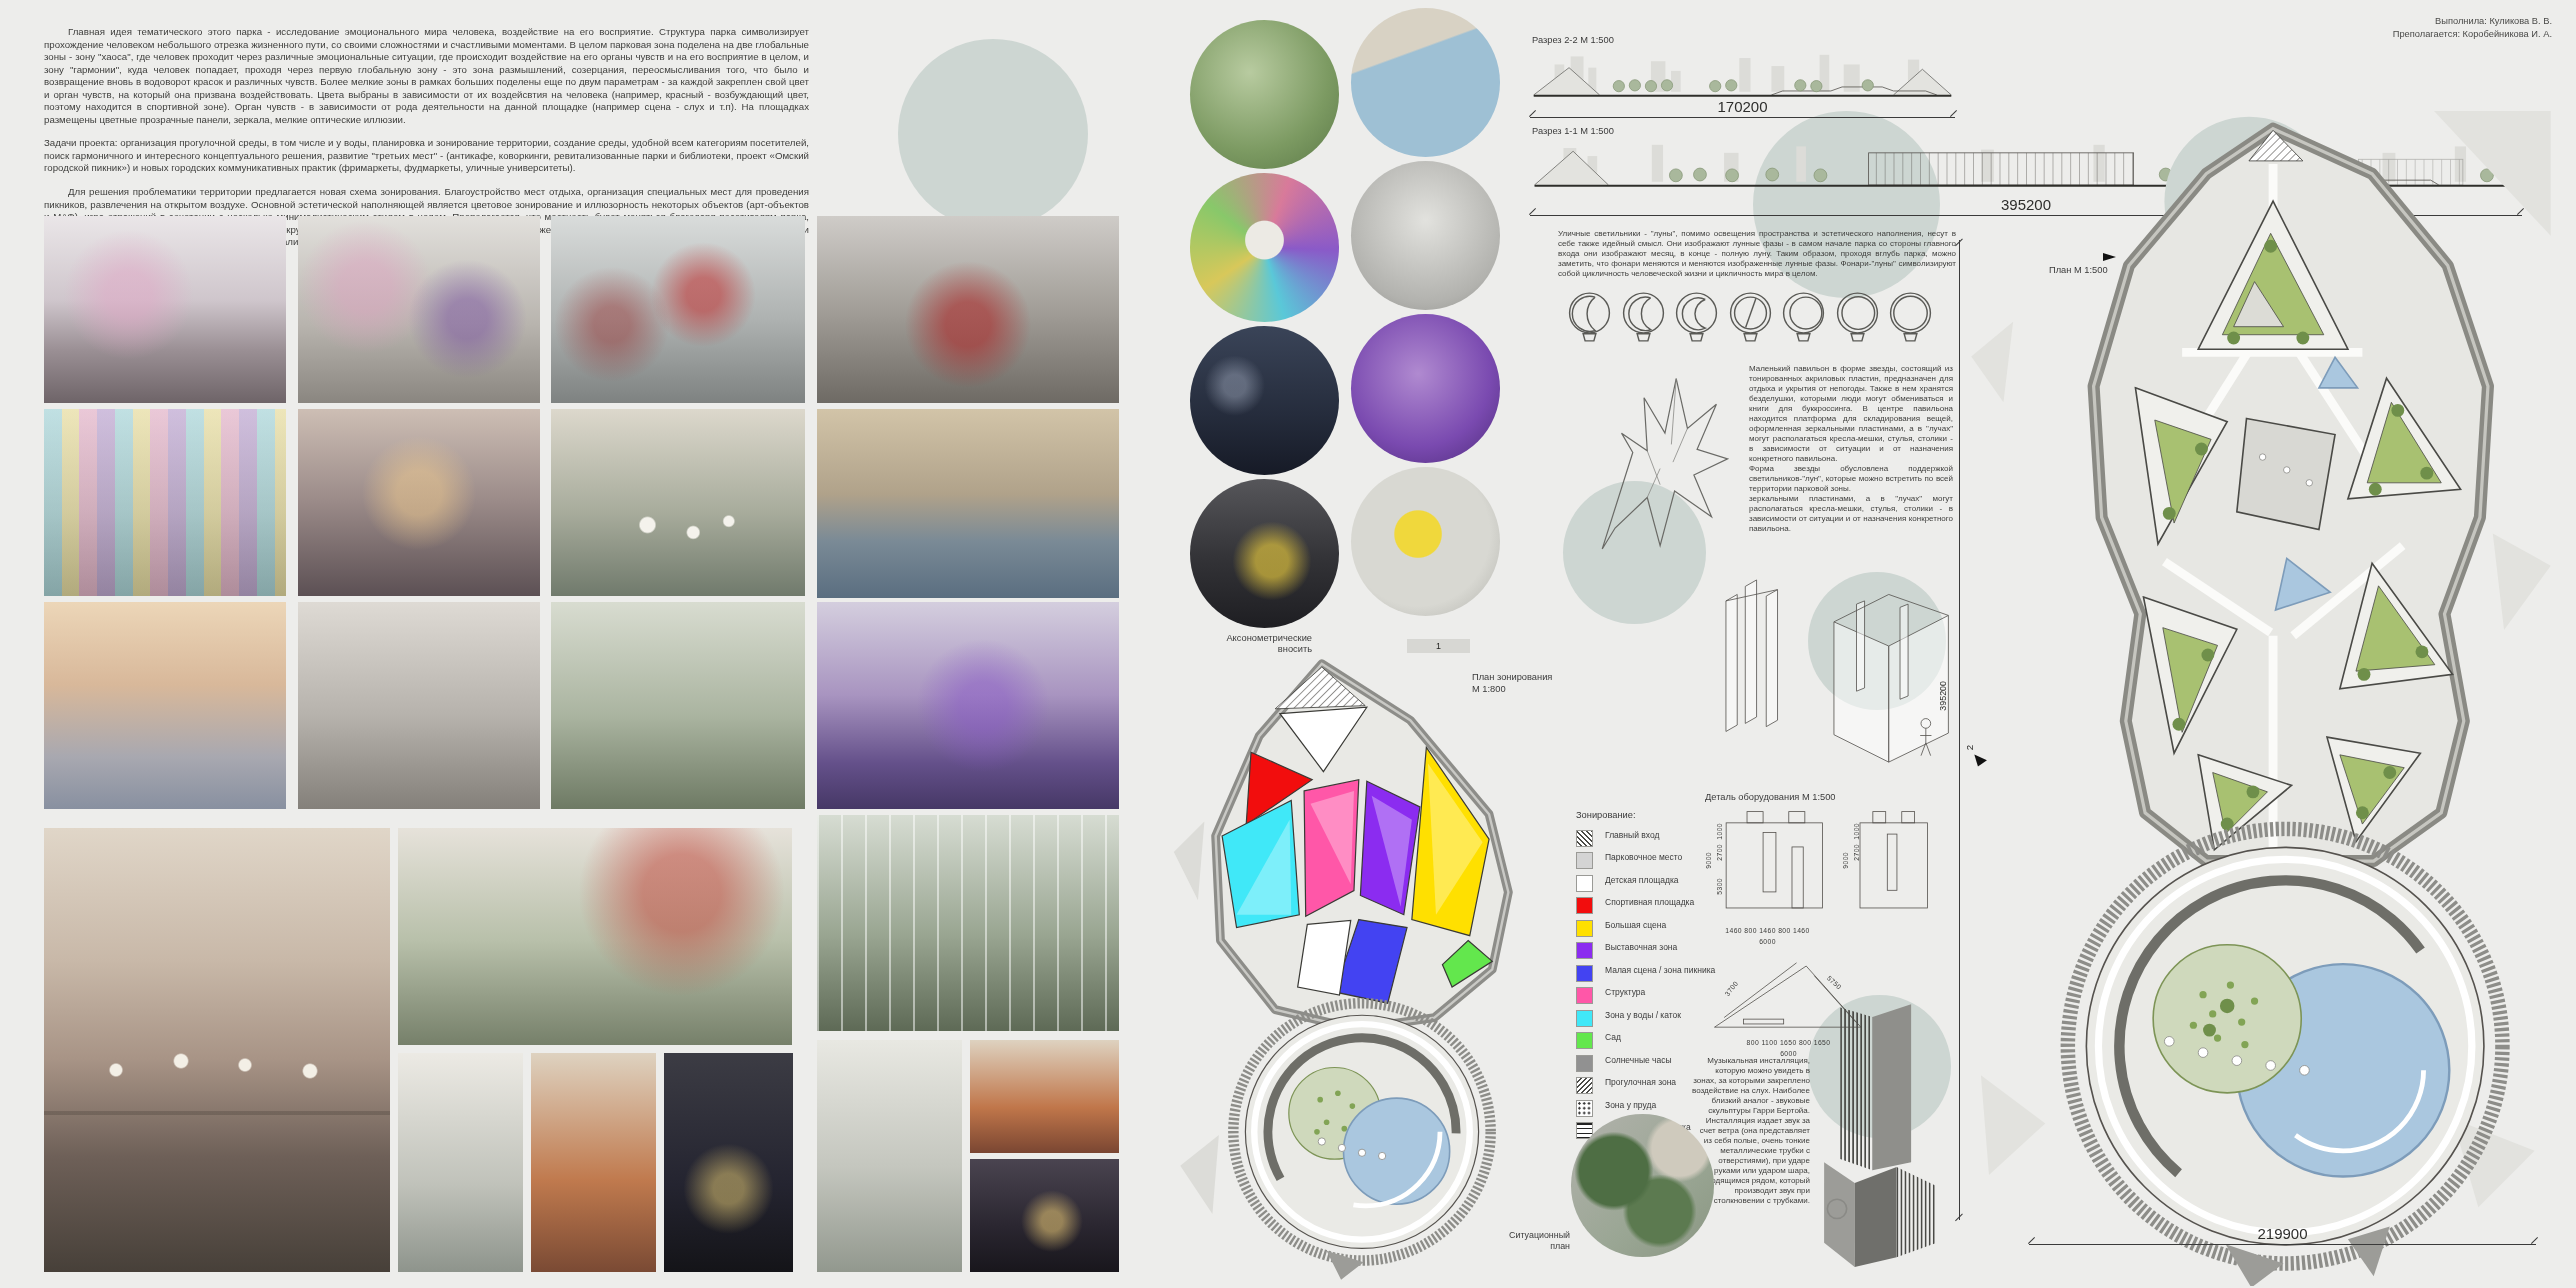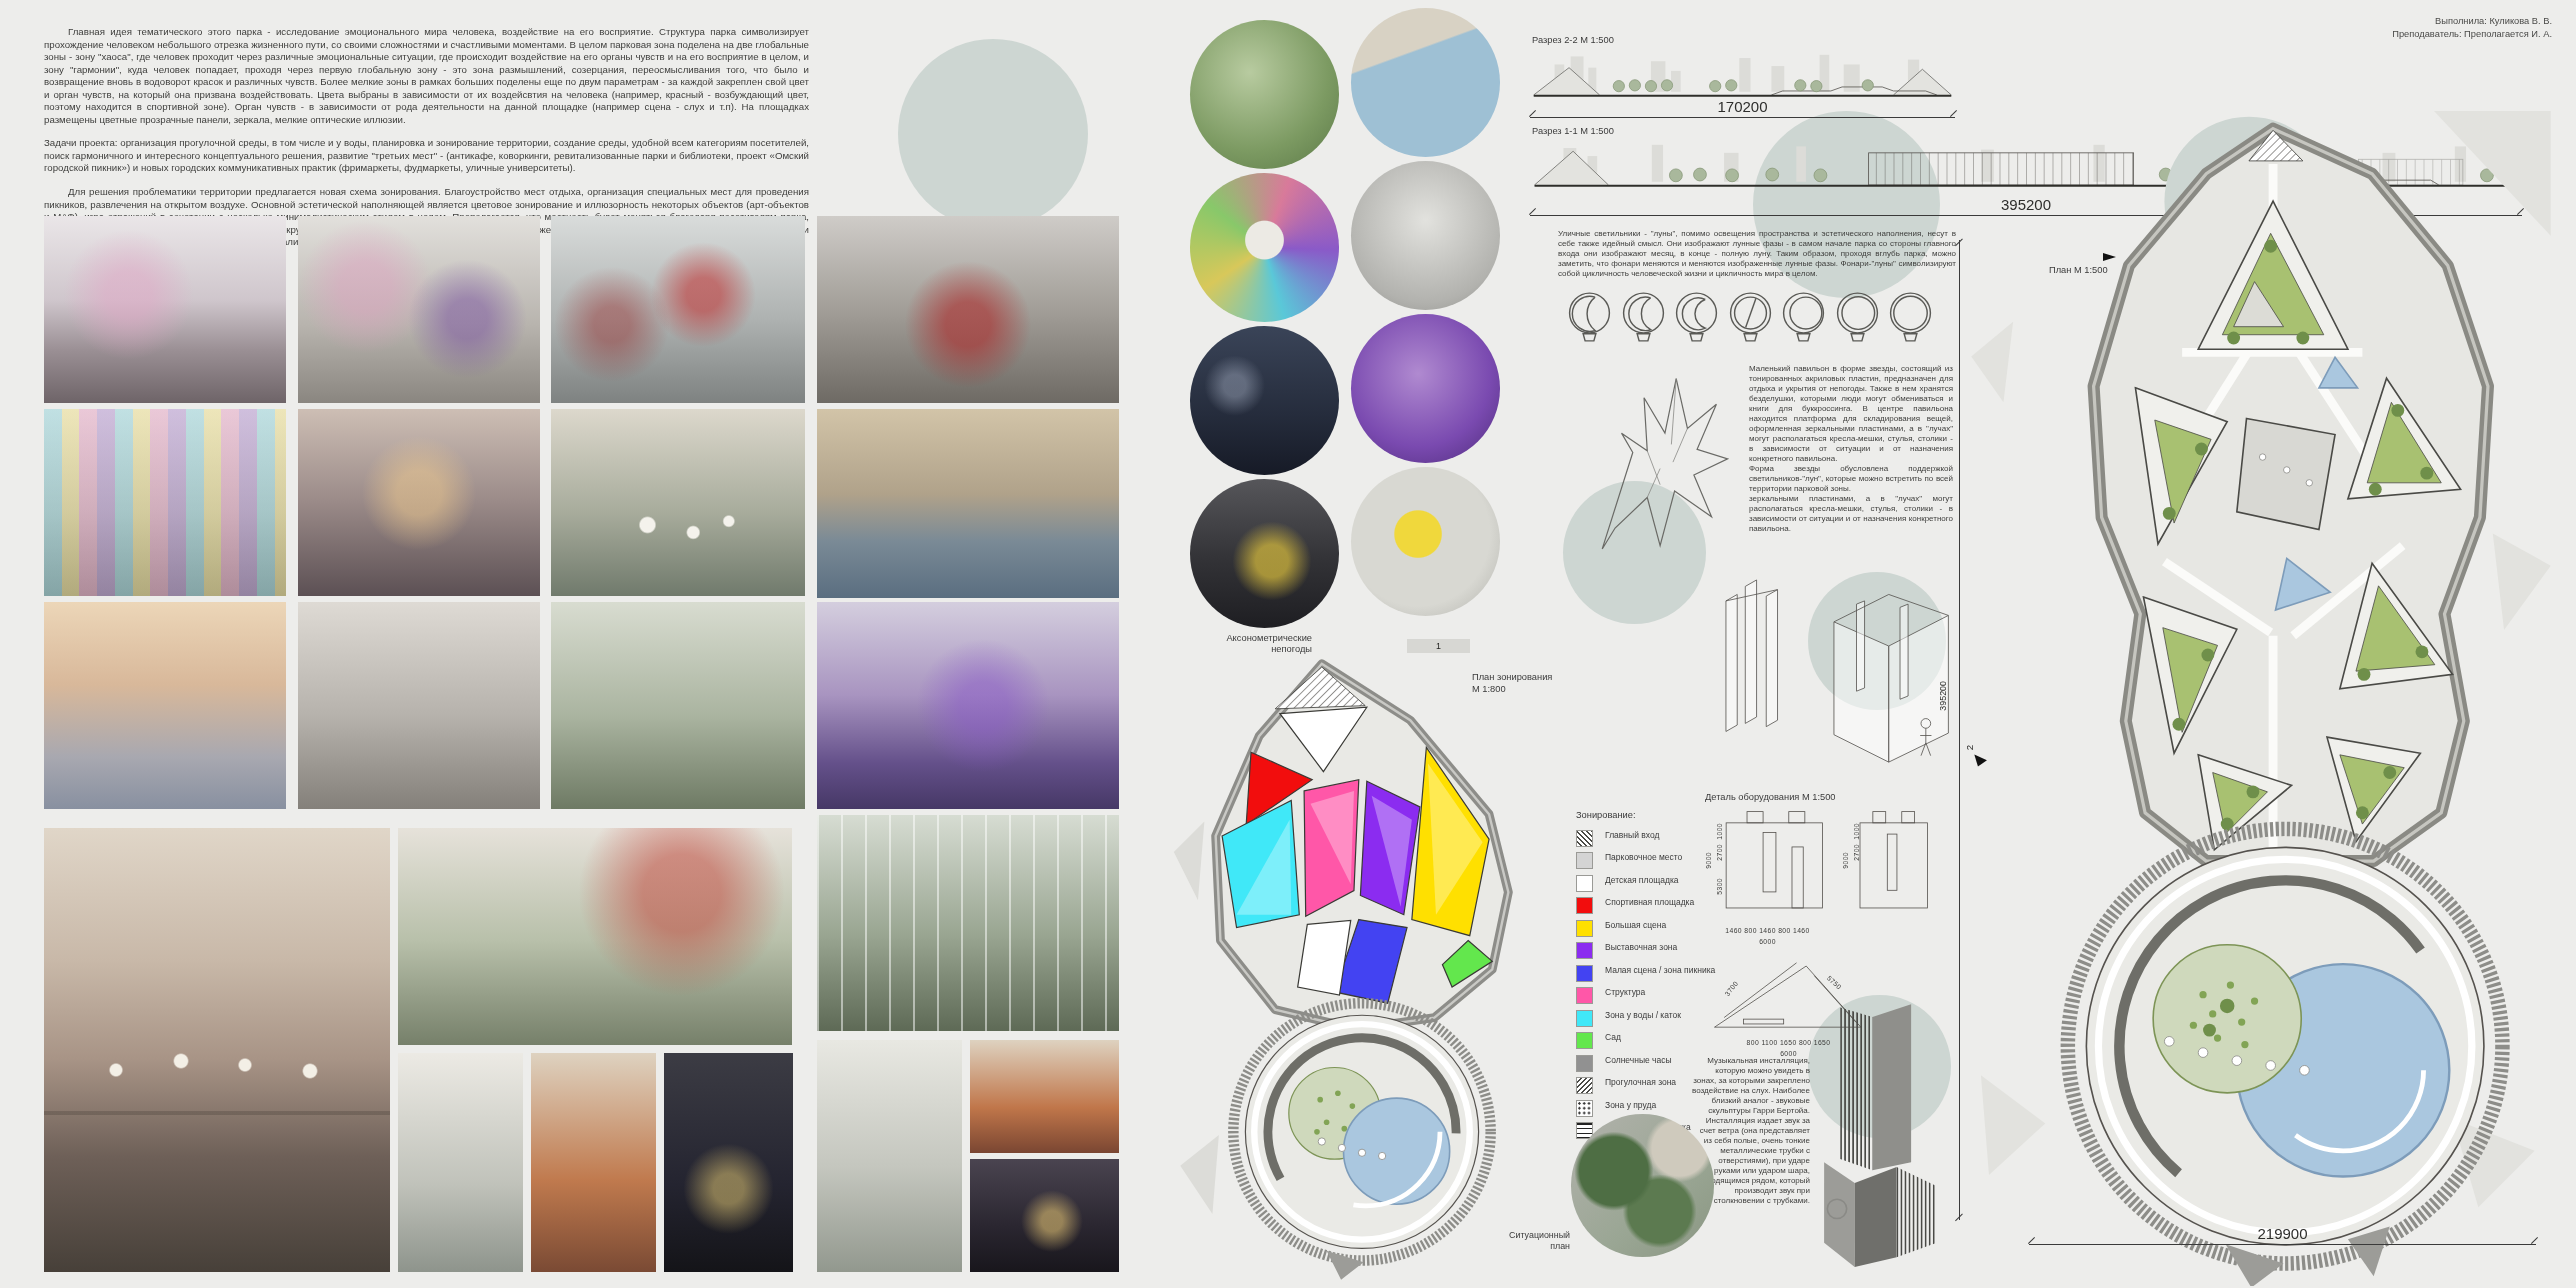--- a/index.html
+++ b/index.html
@@ -138,21 +138,21 @@
 
   <div class="intro">
     <p class="ind">Главная идея тематического этого парка - исследование эмоционального мира человека, воздействие на его восприятие. Структура парка символизирует прохождение человеком небольшого отрезка жизненного пути, со своими сложностями и счастливыми моментами. В целом парковая зона поделена на две глобальные зоны - зону "хаоса", где человек проходит через различные эмоциональные ситуации, где происходит воздействие на его органы чувств и на его восприятие в целом, и зону "гармонии", куда человек попадает, проходя через первую глобальную зону - это зона размышлений, созерцания, переосмысливания того, что было и возвращение вновь в водоворот красок и различных чувств. Более мелкие зоны в рамках больших поделены еще по двум параметрам - за каждой закреплен свой цвет и орган чувств, на который она призвана воздействовать. Цвета выбраны в зависимости от их воздейсвтия на человека (например, красный - возбуждающий цвет, поэтому находится в спортивной зоне). Орган чувств - в зависимости от рода деятельности на данной площадке (например сцена - слух и т.п).  На площадках размещены цветные прозрачные панели, зеркала, мелкие оптические иллюзии.</p>
     <p>Задачи проекта: организация прогулочной среды, в том числе и у воды, планировка и зонирование территории, создание среды, удобной всем категориям посетителей, поиск гармоничного и интересного концептуального решения, развитие "третьих мест" - (антикафе, коворкинги,  ревитализованные парки и библиотеки, проект «Омский городской пикник») и новых городских коммуникативных практик (фримаркеты, фудмаркеты, уличные университеты).</p>
     <p class="ind">Для решения проблематики территории предлагается новая схема зонирования. Благоустройство мест отдыха, организация специальных мест для проведения пикников, развлечения на открытом воздухе. Основной эстетической наполняющей является цветовое зонирование и иллюзорность некоторых объектов (арт-объектов и МАФ), игра отражений в сочетании с несколько минималистическим стилем в целом. Преполагается, что местность будет меняться благодаря посетителям парка, которые могут вносить свой вклад во внешний вид окружения - рисовать, украшать объекты и т.п. Парк должен быть максимально дружелюбен к посетителям, но при этом удерживать их от засорения территории и вандализма.</p>
   </div>
 
 
   <div class="credits">
     <div>Выполнила: Куликова В. В.</div>
-    <div>Преподаватель: Преполагается И. А.</div>
+    <div>Преполагается: Коробейникова И. А.</div>
   </div>
 
   <div class="label" style2="" id="s22-label" style="left:1532px;top:35px;">Разрез 2-2 М 1:500</div>
   <svg class="abs" style="left:1530px;top:50px;" width="425" height="53" viewBox="0 0 528 66">
     <g fill="#dcdcd8">
       <rect x="30" y="18" width="12" height="34"></rect>
         <rect x="50" y="8" width="16" height="44"></rect>
         <rect x="72" y="22" width="10" height="30"></rect>
       <rect x="150" y="14" width="18" height="38"></rect>
         <rect x="175" y="26" width="12" height="26"></rect>
@@ -252,21 +252,21 @@
   <div class="vg" id="vg1"></div>
   <div class="vg" id="vg2"></div>
   <div class="vg" id="vg3"></div>
   <div class="vg" id="vg4"></div>
   <div class="vg" id="vg5"></div>
   <div class="vg" id="vg6"></div>
   <div class="vg" id="vg7"></div>
   <div class="vg" id="vg8"></div>
   <div class="label label2" id="axon-label">
     <div>Аксонометрические</div>
-    <div>непогоды</div>
+    <div>вносить</div>
   </div>
   <div id="marker1-bar">
       <span>1</span>
     </div>
 
   <svg class="abs" id="zoning-svg" width="386" height="636" viewBox="0 0 480 790">
     <defs>
       <pattern id="zh" width="7" height="7" patternTransform="rotate(45)" patternUnits="userSpaceOnUse">
         <rect width="7" height="7" fill="#ffffff"></rect>
           <path d="M0,0 V7" stroke="#55524e" stroke-width="1.5"></path>

